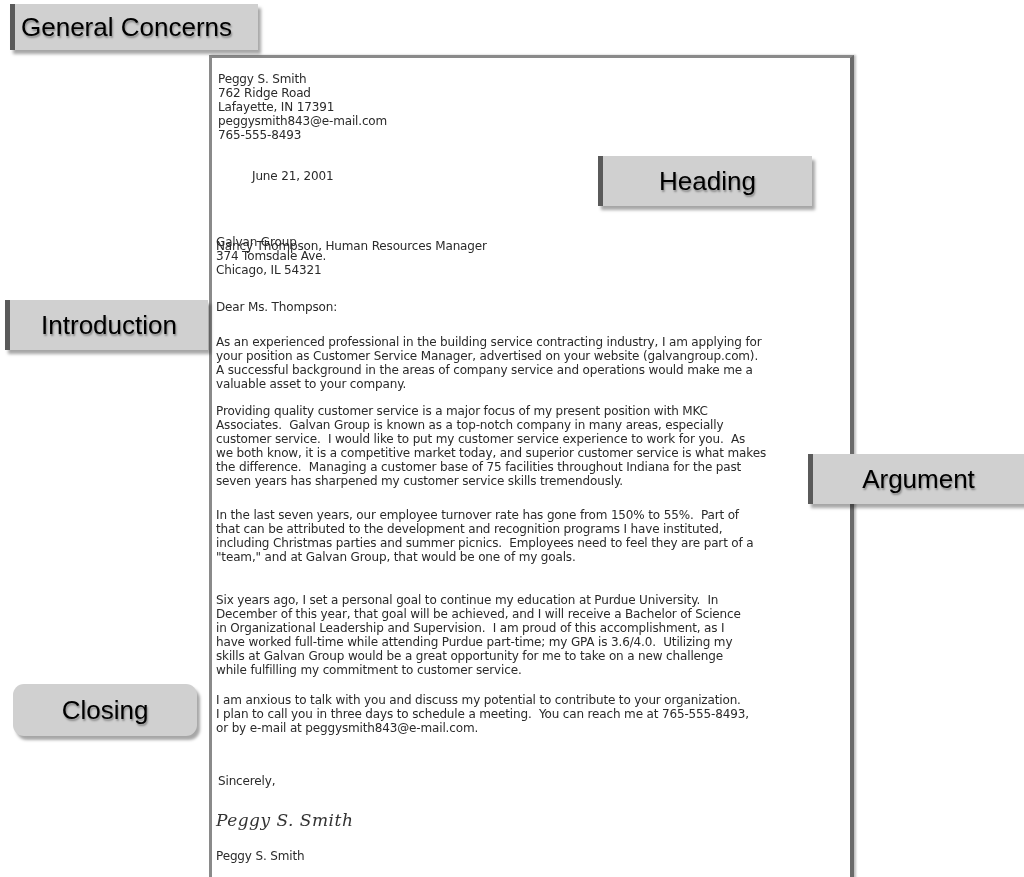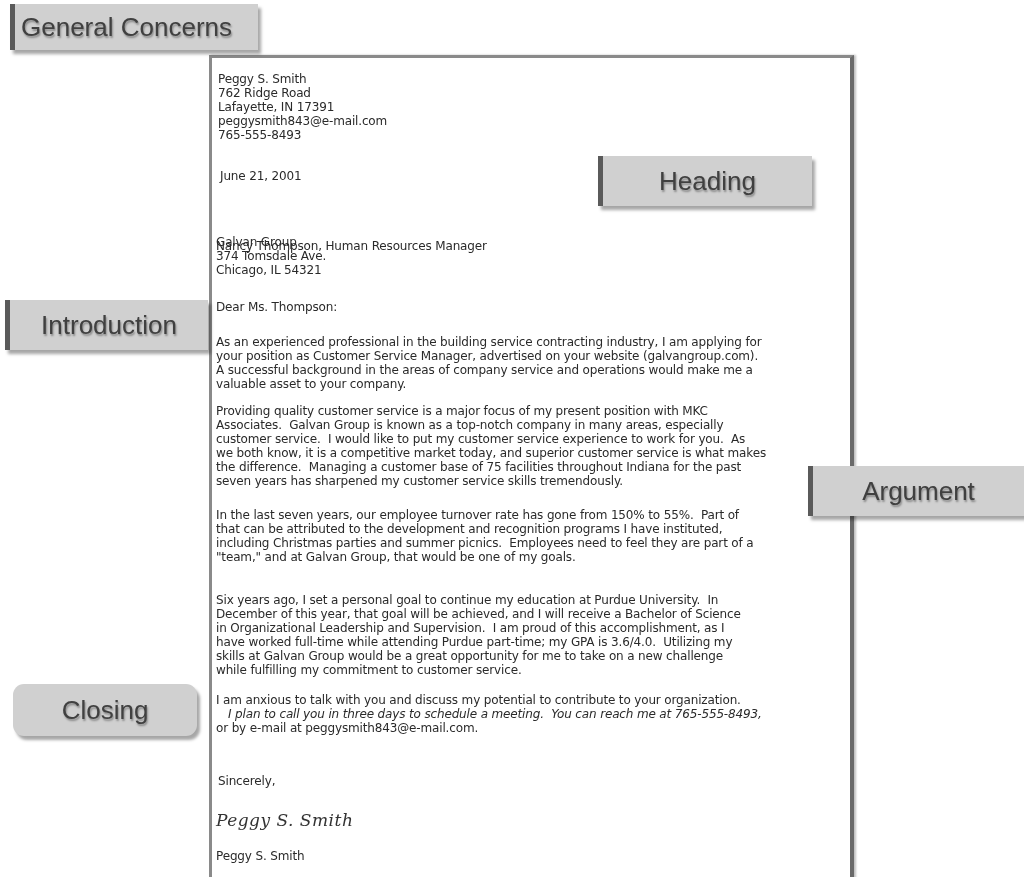--- a/index.html
+++ b/index.html
@@ -25,21 +25,21 @@
       white-space: pre;
       letter-spacing: -0.15px;
     }
     .label {
       position: absolute;
       background: #d0d0d0;
       border-left: 5px solid #5a5a5a;
       box-shadow: 3px 4px 3px rgba(0,0,0,0.35);
       font-family: "Liberation Sans", sans-serif;
       font-size: 26px;
-      color: #404040;
+      color: #000000;
       text-shadow: 1px 2px 2px rgba(0,0,0,0.35);
       display: flex; align-items: center; justify-content: center;
       box-sizing: border-box;
     }
     .signature {
       position: absolute;
       font-family: "DejaVu Serif", serif;
       font-style: italic;
       font-size: 17px;
       color: #333;
@@ -50,21 +50,21 @@
 <body>
 
 <div class="page"></div>
 
 <div class="txt" style="left:218px; top:73px;">Peggy S. Smith</div>
 <div class="txt" style="left:218px; top:87px;">762 Ridge Road</div>
 <div class="txt" style="left:218px; top:101px;">Lafayette, IN 17391</div>
 <div class="txt" style="left:218px; top:115px;">peggysmith843@e-mail.com</div>
 <div class="txt" style="left:218px; top:129px;">765-555-8493</div>
 
-<div class="txt" style="left:196px; top:170px;padding-left:24px;">June 21, 2001</div>
+<div class="txt" style="left:228px; top:170px;padding-left:24px;">June 21, 2001</div>
 
 <div class="txt" style="left:216px; top:222px;margin-top:18px;">Nancy Thompson, Human Resources Manager</div>
 <div class="txt" style="left:216px; top:236px;">Galvan Group</div>
 <div class="txt" style="left:216px; top:250px;">374 Tomsdale Ave.</div>
 <div class="txt" style="left:216px; top:264px;">Chicago, IL 54321</div>
 
 <div class="txt" style="left:216px; top:301px;">Dear Ms. Thompson:</div>
 
 <div>
   <div class="txt" style="left:216px; top:336px;">As an experienced professional in the building service contracting industry, I am applying for</div>
@@ -93,25 +93,25 @@
   <div class="txt" style="left:216px; top:594px;">Six years ago, I set a personal goal to continue my education at Purdue University.  In</div>
   <div class="txt" style="left:216px; top:608px;">December of this year, that goal will be achieved, and I will receive a Bachelor of Science</div>
   <div class="txt" style="left:216px; top:622px;">in Organizational Leadership and Supervision.  I am proud of this accomplishment, as I</div>
   <div class="txt" style="left:216px; top:636px;">have worked full-time while attending Purdue part-time; my GPA is 3.6/4.0.  Utilizing my</div>
   <div class="txt" style="left:216px; top:650px;">skills at Galvan Group would be a great opportunity for me to take on a new challenge</div>
   <div class="txt" style="left:216px; top:664px;">while fulfilling my commitment to customer service.</div>
 </div>
 
 <div>
   <div class="txt" style="left:216px; top:694px;">I am anxious to talk with you and discuss my potential to contribute to your organization.</div>
-  <div class="txt" style="left:228px; top:708px;font-style:italic;">I plan to call you in three days to schedule a meeting.  You can reach me at 765-555-8493,</div>
+  <div class="txt" style="left:216px; top:708px;">I plan to call you in three days to schedule a meeting.  You can reach me at 765-555-8493,</div>
   <div class="txt" style="left:216px; top:722px;">or by e-mail at peggysmith843@e-mail.com.</div>
 </div>
 
 <div class="txt" style="left:218px; top:775px;">Sincerely,</div>
 <div class="signature" style="left:216px; top:810px;">Peggy S. Smith</div>
 <div class="txt" style="left:216px; top:850px;">Peggy S. Smith</div>
 
 <div class="label" style="left:10px; top:4px; width:248px; height:46px; justify-content:flex-start; padding-left:6px;">General Concerns</div>
 <div class="label" style="left:598px; top:156px; width:214px; height:50px;">Heading</div>
 <div class="label" style="left:5px; top:300px; width:203px; height:50px;">Introduction</div>
-<div class="label" style="left:808px; top:466px; width:216px; height:50px;text-align:right;">Argument</div>
+<div class="label" style="left:808px; top:454px; width:216px; height:50px;text-align:right;">Argument</div>
 <div class="label" style="left:13px; top:684px; width:184px; height:52px; border-left:none;border-radius:11px;">Closing</div>
 
 </body></html>

